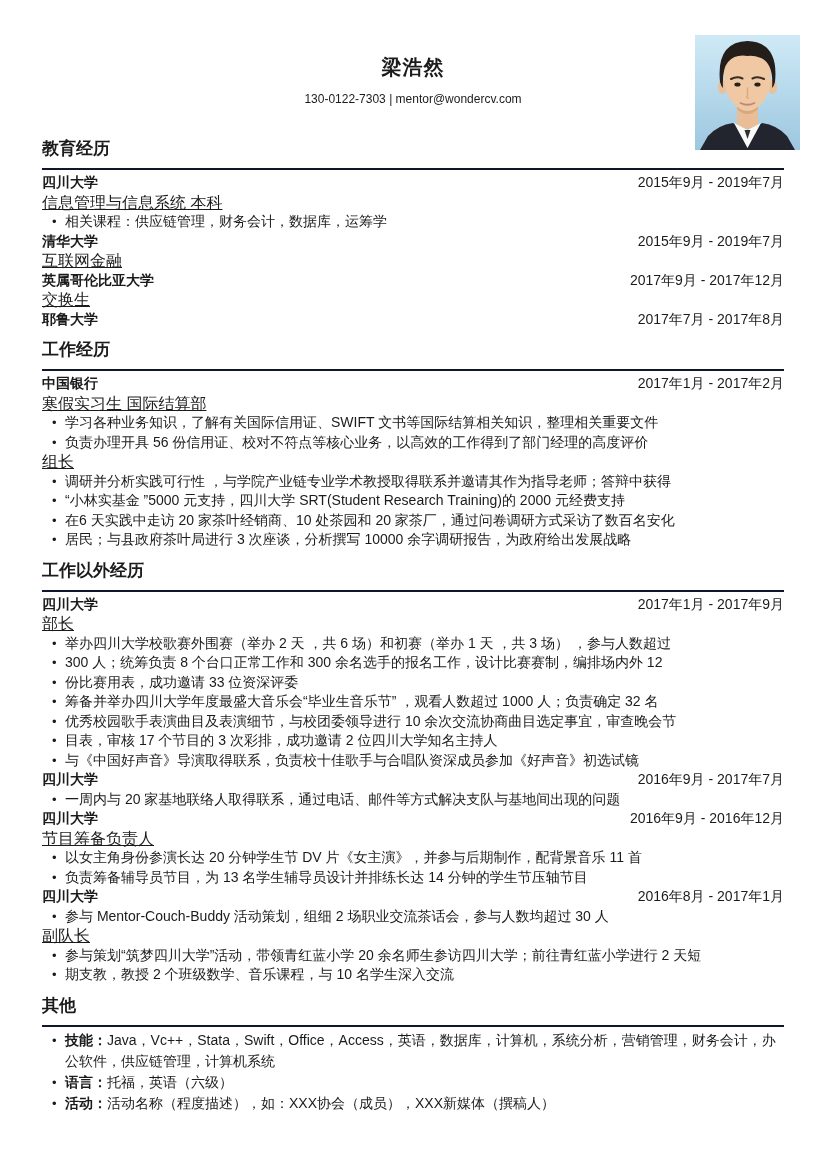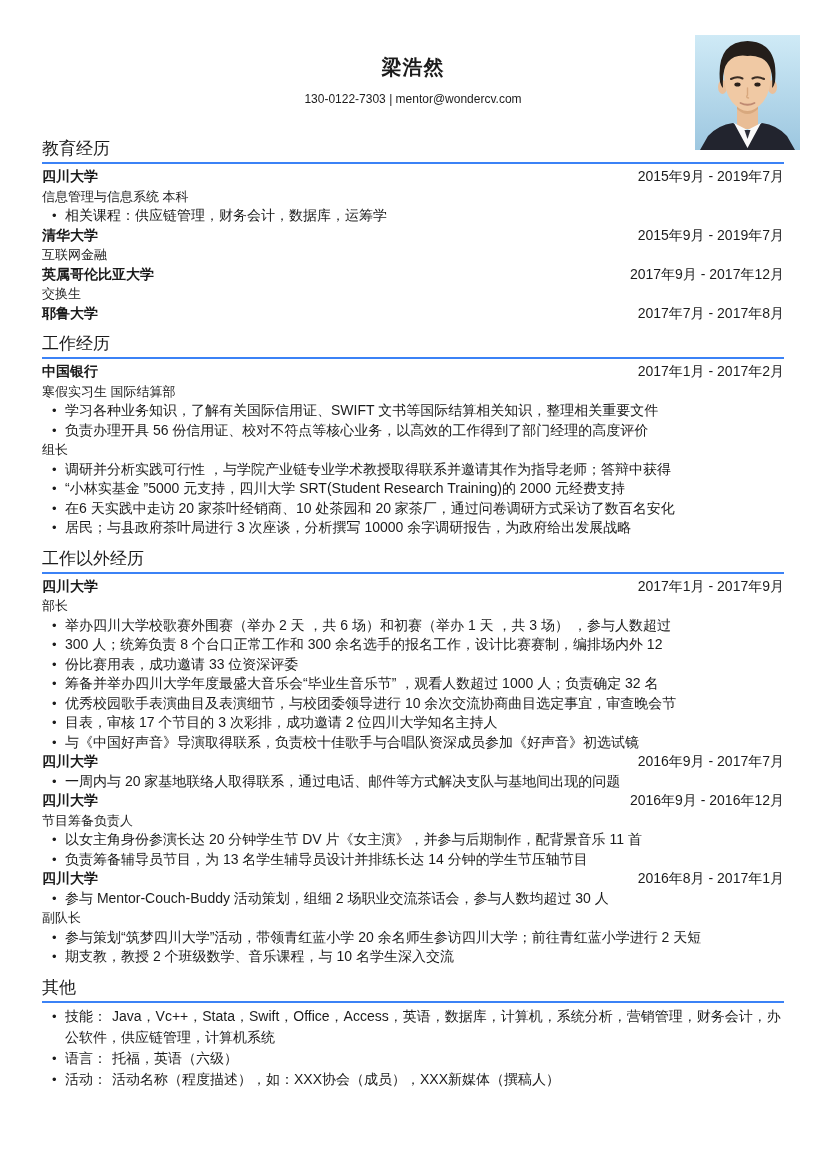--- a/index.html
+++ b/index.html
@@ -31,49 +31,49 @@
     position:absolute;
     top:35px; right:26px;
     width:105px; height:115px;
     display:block;
   }
   .sec { margin-top:10px; }
   .sec-first { margin-top:30px; }
   .sec-title {
     margin:0 0 3px 0;
     font-size:17px;
-    font-weight:400;
+    font-weight:700;
     line-height:22px;
-    padding-bottom:2px;
-    border-bottom:2px solid #3b82f6;
+    padding-bottom:8px;
+    border-bottom:2px solid #0f172a;
   }
   .row {
     display:flex;
     justify-content:space-between;
     align-items:baseline;
     font-size:14px;
     line-height:19.5px;
   }
   .org { font-weight:700;text-align:right; }
   .date { font-weight:400; white-space:nowrap; }
-  .sub { font-size:13px; line-height:19.5px; }
+  .sub { font-size:16px; line-height:19.5px;text-decoration:underline; }
   .bullet {
     display:flex;
     font-size:14px;
     line-height:19.5px;
   }
   .dot {
     flex:0 0 auto;
     width:13px;
     margin-left:10px;
     font-size:13px;
   }
   .btxt { flex:1 1 auto; }
   .other .bullet { line-height:21px; }
-  .olabel { font-weight:400; margin-right:5px; }
+  .olabel { font-weight:700; }
 </style>
 </head>
 <body>
 
 <div class="page">
 
   <h1 class="name">梁浩然</h1>
   <div class="contact">130-0122-7303 | mentor@wondercv.com</div>
 
   <svg class="photo" viewBox="0 0 105 115" xmlns="http://www.w3.org/2000/svg" aria-hidden="true">

